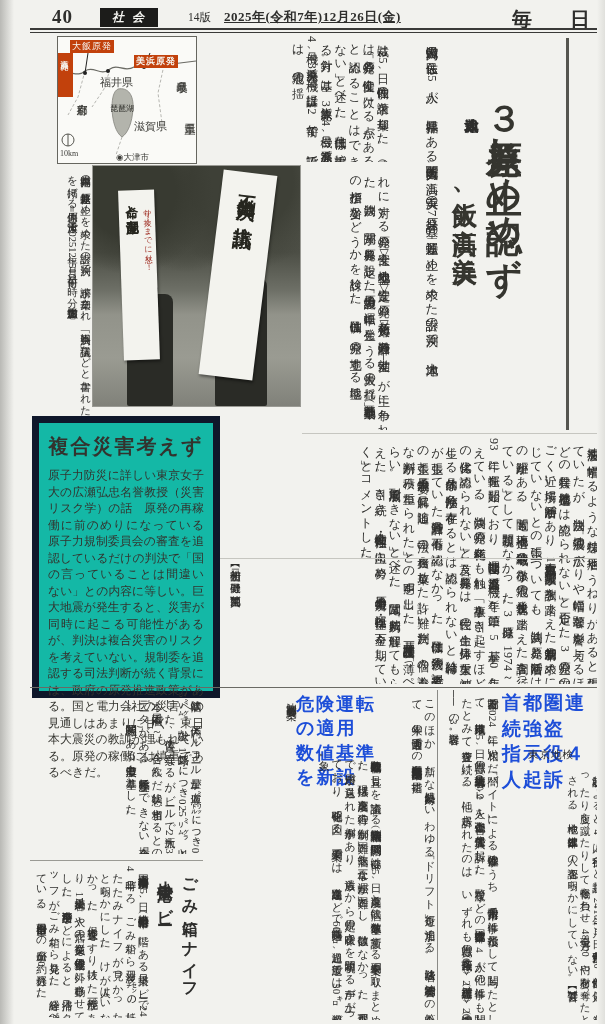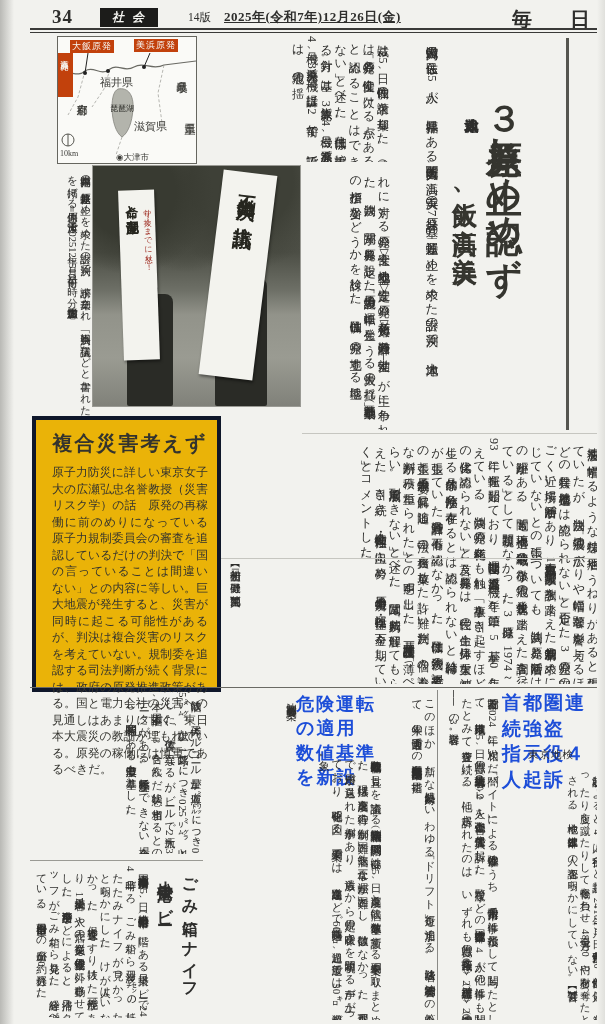--- a/index.html
+++ b/index.html
@@ -37,35 +37,35 @@
      background:radial-gradient(circle at 18% 18%,#383a31 0 22%,transparent 40%),
                 radial-gradient(circle at 72% 10%,#3e4037 0 26%,transparent 46%),
                 radial-gradient(circle at 45% 35%,#474940 0 18%,transparent 38%);}
   .banner{position:absolute;background:#f3f3ee;box-shadow:1px 2px 3px rgba(0,0,0,.45);
         display:flex;justify-content:center;}
   .banner .v{font-weight:bold;color:#26261f;}
   .figure{position:absolute;background:#2a2b26;border-radius:8px 8px 2px 2px;}
   .fig-head{position:absolute;background:#21221d;border-radius:50%;}
   .caption{font-size:10.5px;line-height:1.25;letter-spacing:0;}
   
-  .redbox{border:4px solid #0f172a;background:#eab308;padding:10px 9px 6px 16px;}
+  .redbox{border:7px solid #0f172a;background:#14b8a6;padding:10px 9px 6px 9px;}
   .redbox h2{margin:0 0 7px 0;text-align:center;font-size:20px;letter-spacing:2px;color:#33332e;}
   .redbox p{margin:0;font-size:11.8px;line-height:1.4;text-align:justify;color:#33332e;}
   
   .sub-head{font-size:19px;font-weight:bold;line-height:1.35;letter-spacing:2px;color:#1d4ed8;}
   .sub-sub{font-size:10.5px;letter-spacing:1px;}
   .sm{font-size:11px;line-height:1.18;letter-spacing:0.3px;}
   .sig{font-size:10.5px;letter-spacing:0.5px;}
 </style>
 </head>
 <body>
 
 <div id="page">
 
-  <div class="abs pagenum" style="left:52px;top:6px;">34</div>
+  <div class="abs pagenum" style="left:52px;top:6px;">40</div>
   <div class="abs section-box" style="left:100px;top:8px;">社会</div>
   <div class="abs edition" style="left:188px;top:10px;">14版</div>
   <div class="abs date" style="left:224px;top:8px;text-decoration:underline;">2025年(令和7年)12月26日(金)</div>
   <div class="abs masthead" style="left:512px;top:6px;">
     <span>毎</span>
     <span>日</span>
   </div>
   <div class="abs rule-h" style="left:30px;top:28px;width:575px;height:2px;"></div>
   <div class="abs rule-h" style="left:30px;top:32px;width:575px;"></div>
 
@@ -89,21 +89,21 @@
       <path d="M27,34 L20,60 L10,78 M52,32 L46,52 L34,70 M106,28 L100,56 L104,86 M64,100 L58,118" fill="none" stroke="#9a9a94" stroke-width="0.7" stroke-dasharray="3,2"></path>
       <circle cx="27" cy="36" r="2" fill="#222"></circle>
       <circle cx="50" cy="34" r="2" fill="#222"></circle>
       <circle cx="86" cy="30" r="2" fill="#222"></circle>
       <line x1="27" y1="36" x2="30" y2="16" stroke="#222" stroke-width="1"></line>
       <line x1="86" y1="30" x2="92" y2="16" stroke="#222" stroke-width="1"></line>
       <circle cx="10" cy="103" r="6" fill="none" stroke="#55554f" stroke-width="1"></circle>
       <line x1="10" y1="97" x2="10" y2="109" stroke="#55554f" stroke-width="1"></line>
     </svg>
     <span class="chip" style="left:12px;top:3px;">大飯原発</span>
-    <span class="chip" style="left:76px;top:2px;">美浜原発</span>
+    <span class="chip" style="left:76px;top:18px;font-weight:bold;">美浜原発</span>
     <span class="chip v" style="left:-1px;top:16px;height:44px;font-size:8.5px;">高浜原発</span>
     <span class="map-label" style="left:42px;top:38px;">福井県</span>
     <span class="map-label v" style="left:116px;top:36px;height:34px;">岐阜県</span>
     <span class="map-label v" style="left:16px;top:58px;height:34px;">京都府</span>
     <span class="map-label" style="left:76px;top:82px;">滋賀県</span>
     <span class="map-label v" style="left:124px;top:78px;height:34px;">三重県</span>
     <span class="map-label" style="left:52px;top:66px;font-size:8px;color:#2e2e2a;">琵琶湖</span>
     <span class="map-label" style="left:58px;top:103px;font-size:8.5px;margin-top:12px;">◉大津市</span>
     <span class="map-label" style="left:2px;top:112px;font-size:8px;">10km</span>
   </div>

